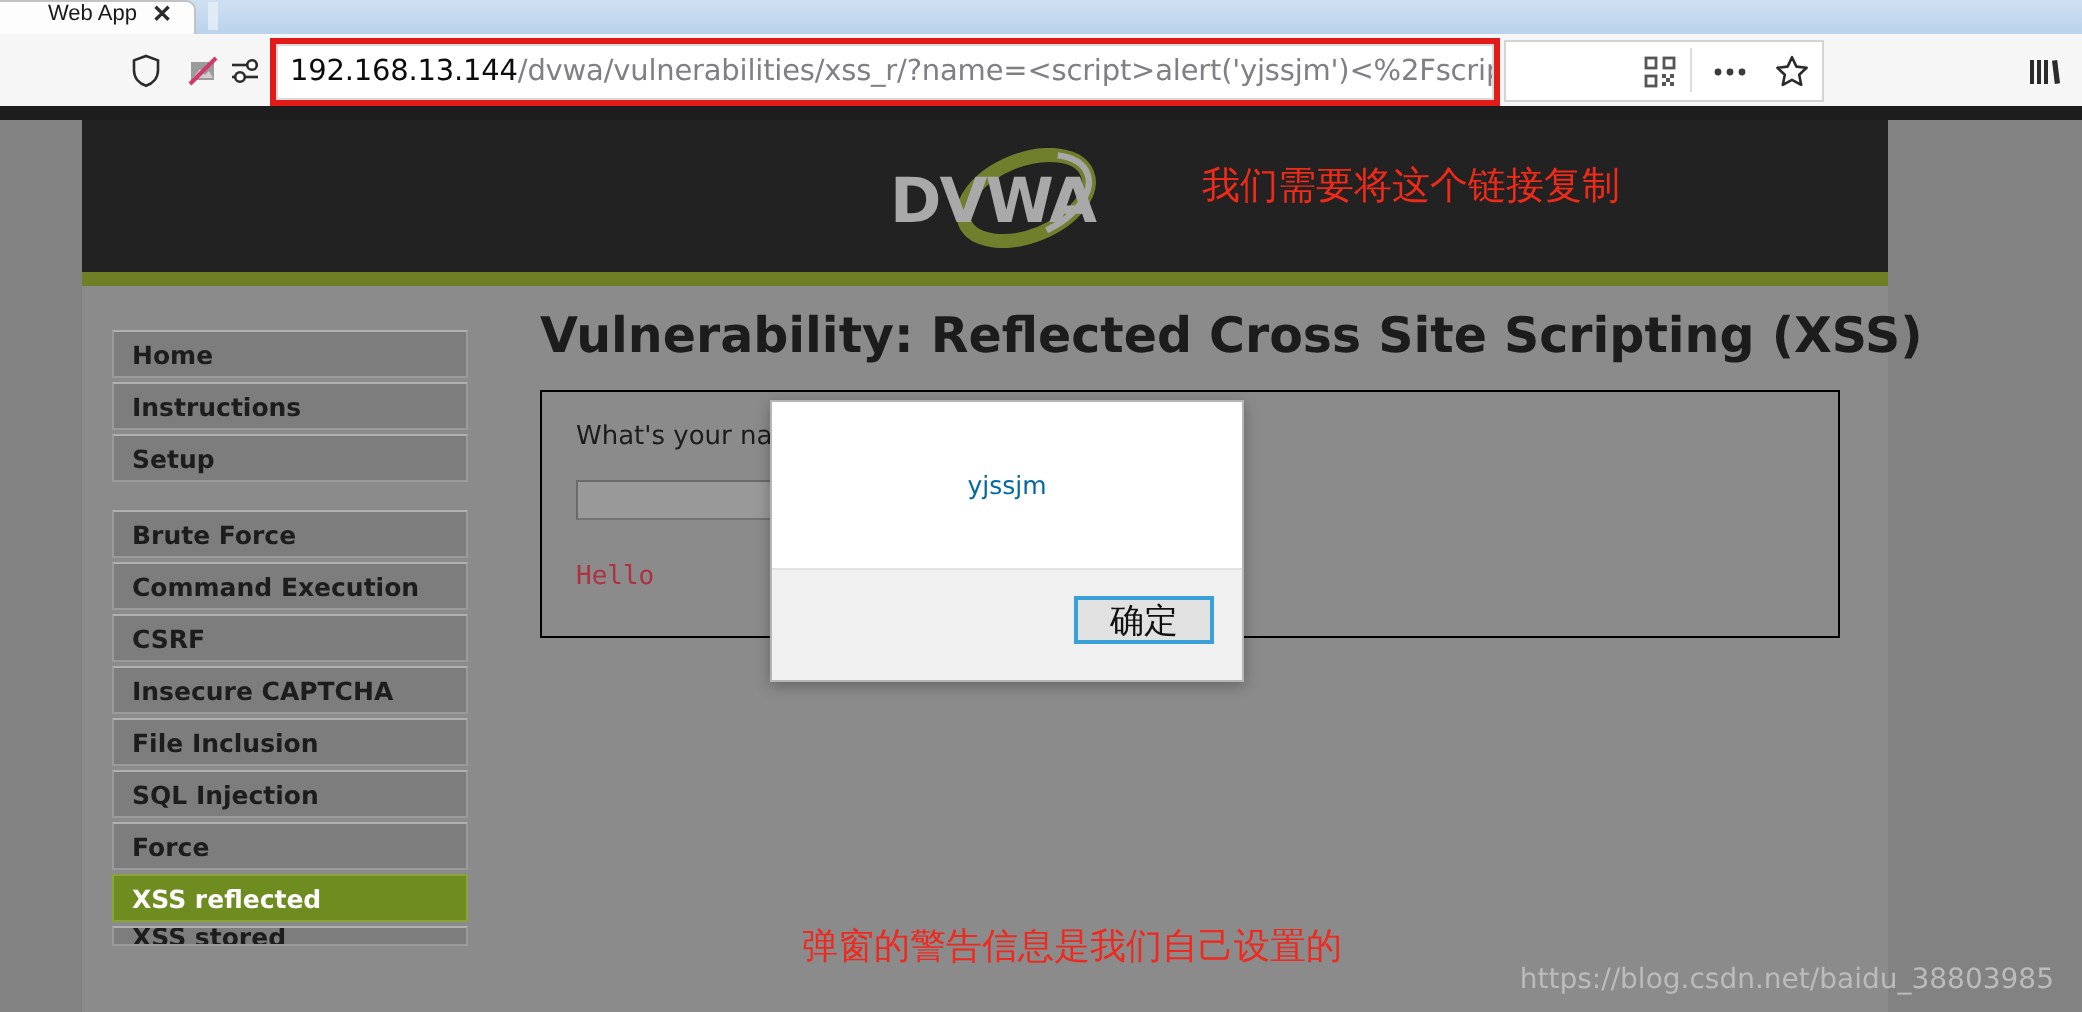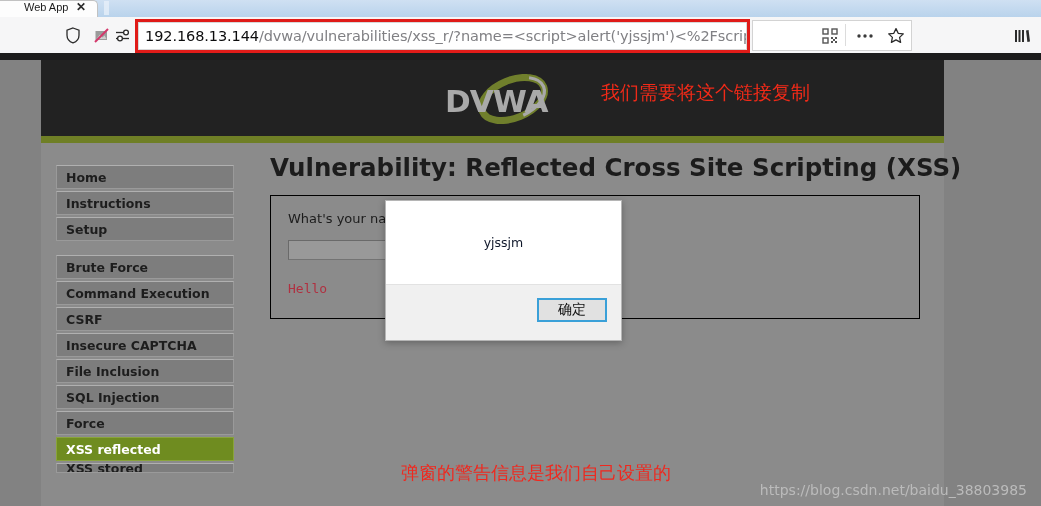--- a/index.html
+++ b/index.html
@@ -307,39 +307,39 @@
     left: 0; top: 0;
     width: 100%; height: 83px;
     background: #ffffff;
     display: flex;
     align-items: center;
     justify-content: center;
   }
   #alert-message {
     font-family: "DejaVu Sans", sans-serif;
     font-size: 12.5px;
-    color: #0f172a;
+    color: #0369a1;
   }
   #alert-button-area {
     position: absolute;
     left: 0; top: 83px;
     width: 100%; height: 56px;
     background: #f0f0f0;
     border-top: 1px solid #e2e2e2;
     box-sizing: border-box;
   }
   #alert-ok-button {
     position: absolute;
     right: 14px; top: 13px;
     width: 70px; height: 24px;
     background: #e1e1e1;
     border: 2px solid #3aa0d8;
     box-sizing: border-box;
     font-family: Liberation Serif, serif;
-    font-size: 14px;
+    font-size: 17px;
     color: #111111;
     cursor: pointer;
     display: flex;
     align-items: center;
     justify-content: center;
   }
 
   
   #watermark {
     position: absolute;

